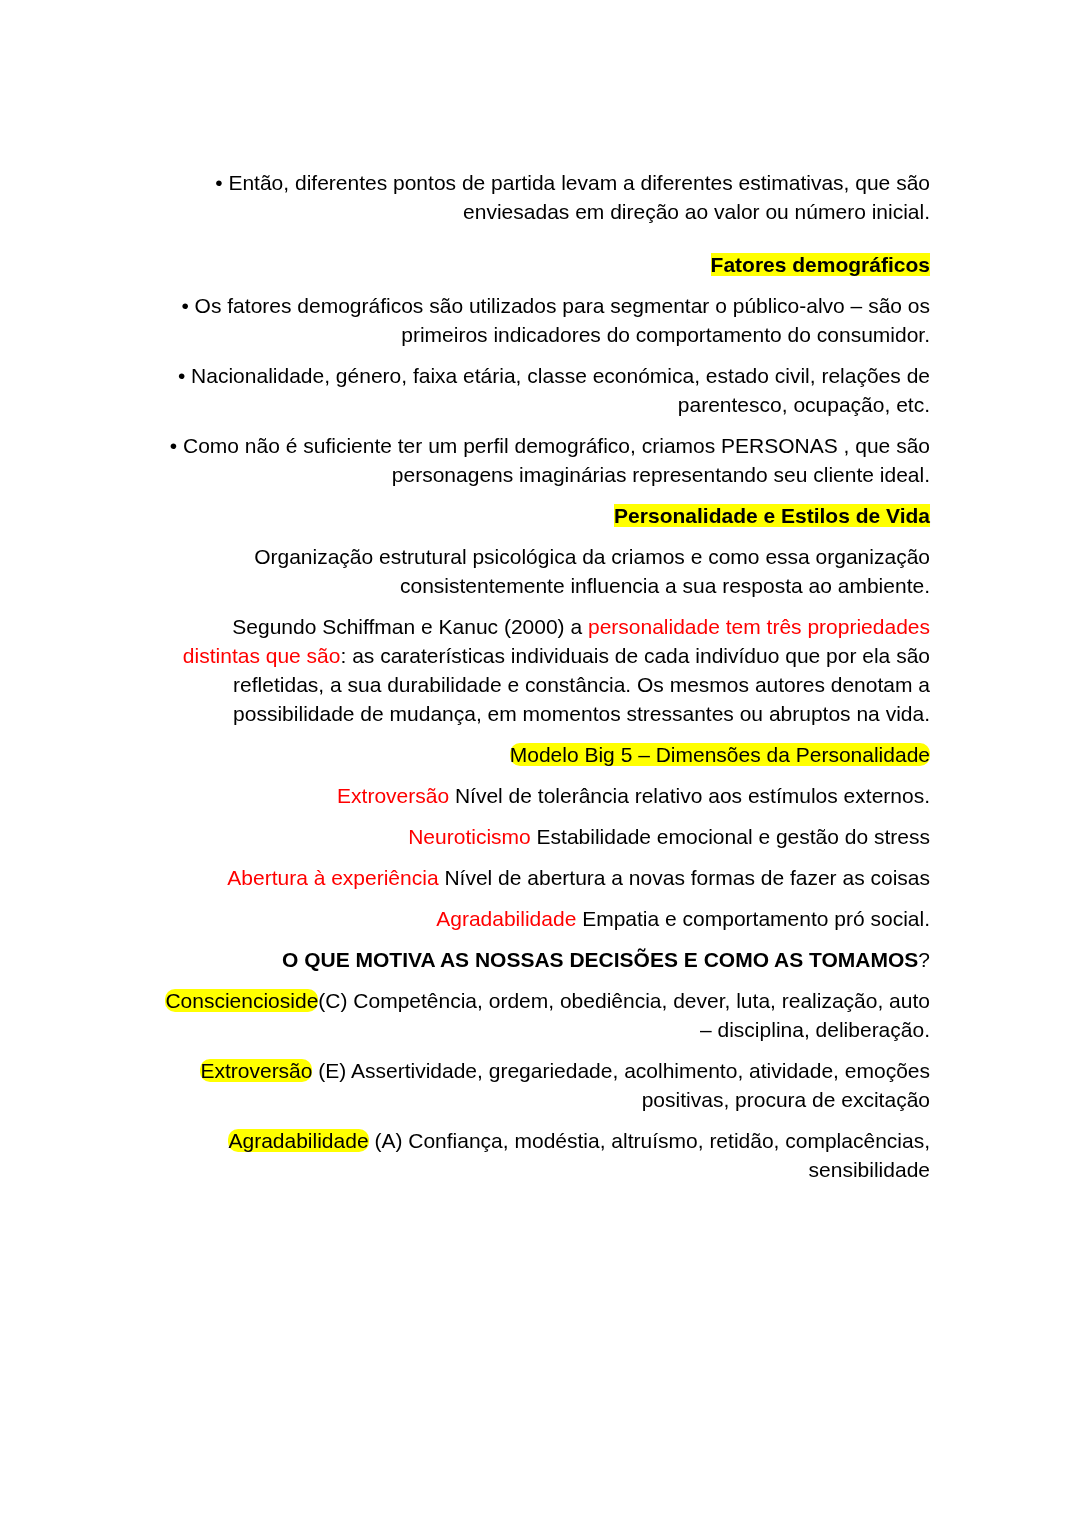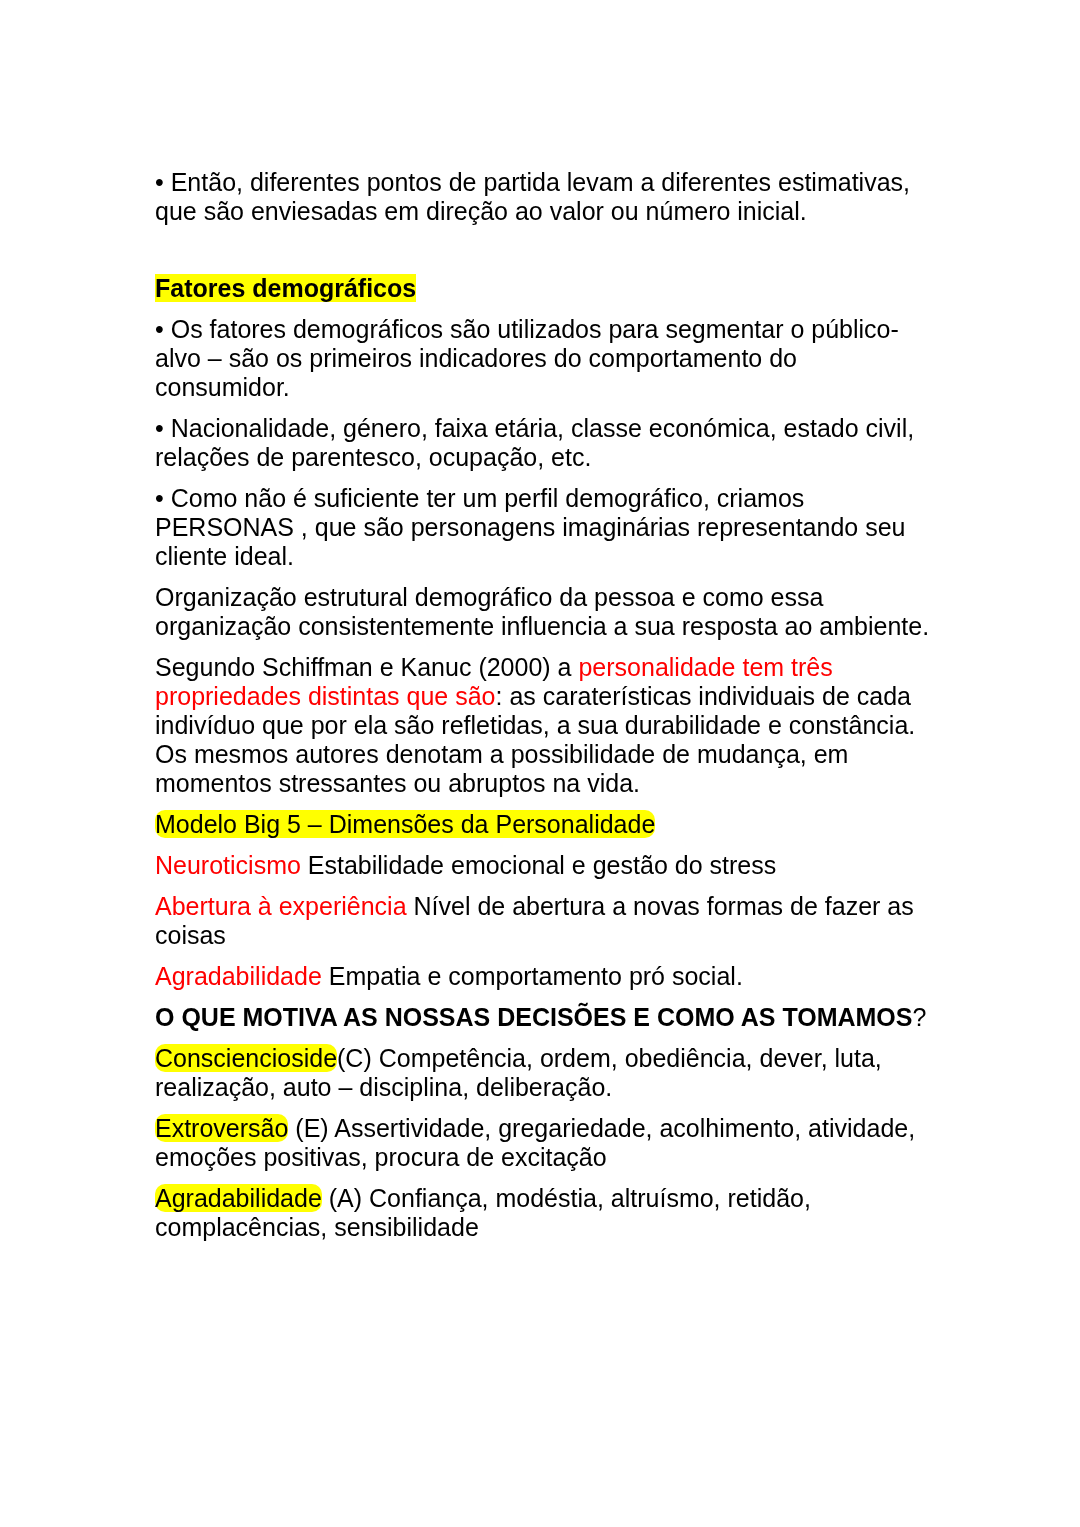--- a/index.html
+++ b/index.html
@@ -18,49 +18,52 @@
     width:1080px;
     height:1527px;
     background:var(--paper);
     box-sizing:border-box;
     padding:168px 153px 0 155px;
     overflow:hidden;
   }
   .doc-body{
     width:775px;
     color:var(--ink);
-    font-size:25px;
+    font-size:21px;
     line-height:29px;
+    text-align:right;
   }
   .para{
     margin:0 0 12px 0;
   }
   .gap-large{
-    margin-top:48px;
+    margin-top:24px;
   }
   .run{white-space:pre-wrap;}
   .normal{}
   .bold{font-weight:700;}
   .red{color:var(--red);margin-top:45px;}
   .highlight{background:var(--hl);border-radius:10px;}
   .bold-highlight{background:var(--hl);font-weight:700;}
 </style>
 </head>
 <body>
 
 <div class="page">
   <div class="doc-body">
       <p class="para"><span class="run normal">• Então, diferentes pontos de partida levam a diferentes estimativas, que são enviesadas em direção ao valor ou número inicial.</span></p>
       <p class="para gap-large"><span class="run bold-highlight">Fatores demográficos</span></p>
       <p class="para"><span class="run normal">• Os fatores demográficos são utilizados para segmentar o público-alvo – são os primeiros indicadores do comportamento do consumidor.</span></p>
       <p class="para"><span class="run normal">• Nacionalidade, género, faixa etária, classe económica, estado civil, relações de parentesco, ocupação, etc.</span></p>
       <p class="para"><span class="run normal">• Como não é suficiente ter um perfil demográfico, criamos PERSONAS , que são personagens imaginárias representando seu cliente ideal.</span></p>
-      <p class="para"><span class="run normal">Organização estrutural demográfico da pessoa e como essa organização consistentemente influencia a sua resposta ao ambiente.</span></p>
+      <p class="para"><span class="run bold-highlight">Personalidade e Estilos de Vida</span></p>
+      <p class="para"><span class="run normal">Organização estrutural psicológica da criamos e como essa organização consistentemente influencia a sua resposta ao ambiente.</span></p>
       <p class="para"><span class="run normal">Segundo Schiffman e Kanuc (2000) a </span><span class="run red">personalidade tem três propriedades distintas que são</span><span class="run normal">: as caraterísticas individuais de cada indivíduo que por ela são refletidas, a sua durabilidade e constância. Os mesmos autores denotam a possibilidade de mudança, em momentos stressantes ou abruptos na vida.</span></p>
       <p class="para"><span class="run highlight">Modelo Big 5 – Dimensões da Personalidade</span></p>
+      <p class="para"><span class="run red">Extroversão</span><span class="run normal"> Nível de tolerância relativo aos estímulos externos.</span></p>
       <p class="para"><span class="run red">Neuroticismo</span><span class="run normal"> Estabilidade emocional e gestão do stress</span></p>
       <p class="para"><span class="run red">Abertura à experiência</span><span class="run normal"> Nível de abertura a novas formas de fazer as coisas</span></p>
       <p class="para"><span class="run red">Agradabilidade</span><span class="run normal"> Empatia e comportamento pró social.</span></p>
       <p class="para"><span class="run bold">O QUE MOTIVA AS NOSSAS DECISÕES E COMO AS TOMAMOS</span><span class="run normal">?</span></p>
       <p class="para"><span class="run highlight">Consciencioside</span><span class="run normal">(C) Competência, ordem, obediência, dever, luta, realização, auto – disciplina, deliberação.</span></p>
       <p class="para"><span class="run highlight">Extroversão</span><span class="run normal"> (E) Assertividade, gregariedade, acolhimento, atividade, emoções positivas, procura de excitação</span></p>
       <p class="para"><span class="run highlight">Agradabilidade</span><span class="run normal"> (A) Confiança, modéstia, altruísmo, retidão, complacências, sensibilidade</span></p>
     </div>
 </div>
 

